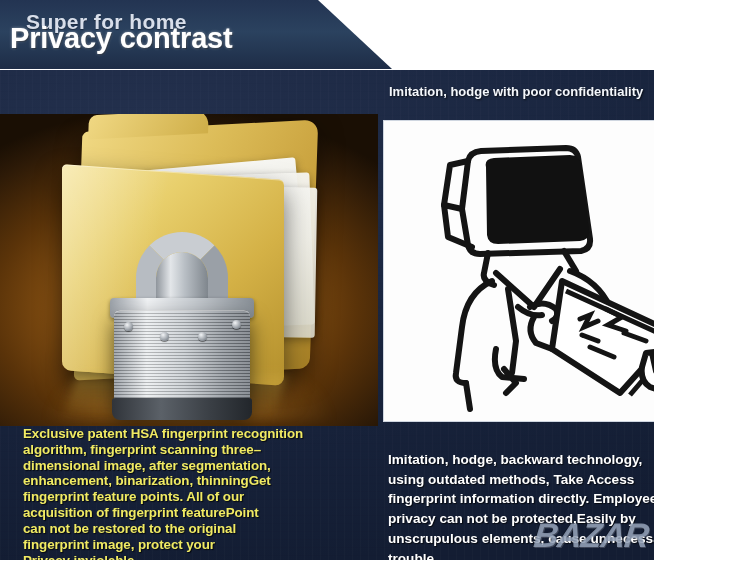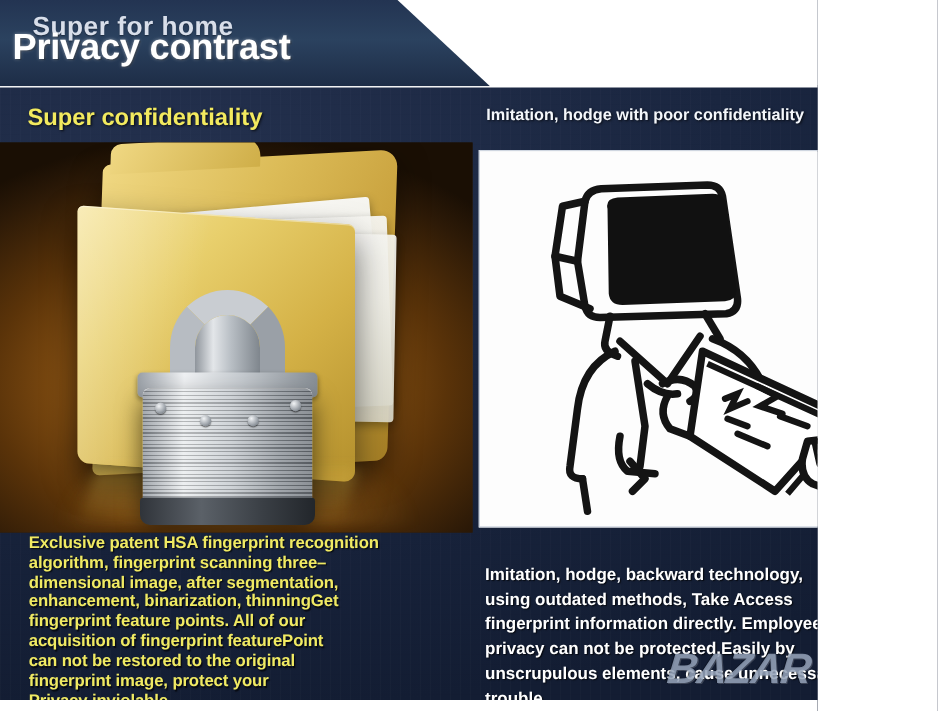--- a/index.html
+++ b/index.html
@@ -326,21 +326,20 @@
 <div id="slide">
 
   <div class="canvas"></div>
 
   <div class="header-band">
     <div class="header-shape"></div>
   </div>
   <div class="header-title">Privacy contrast</div>
   <div class="watermark-top">Super for home</div>
 
-  <div class="head-left">Super confidentiality</div>
   <div class="head-right">Imitation, hodge with poor confidentiality</div>
 
   <div class="pic-left">
     <div class="floor-glow"></div>
     <div class="folder-back"></div>
     <div class="paper p1"></div>
     <div class="paper p2"></div>
     <div class="paper p3"></div>
     <div class="folder-front"></div>
     <div class="folder-reflect"></div>

